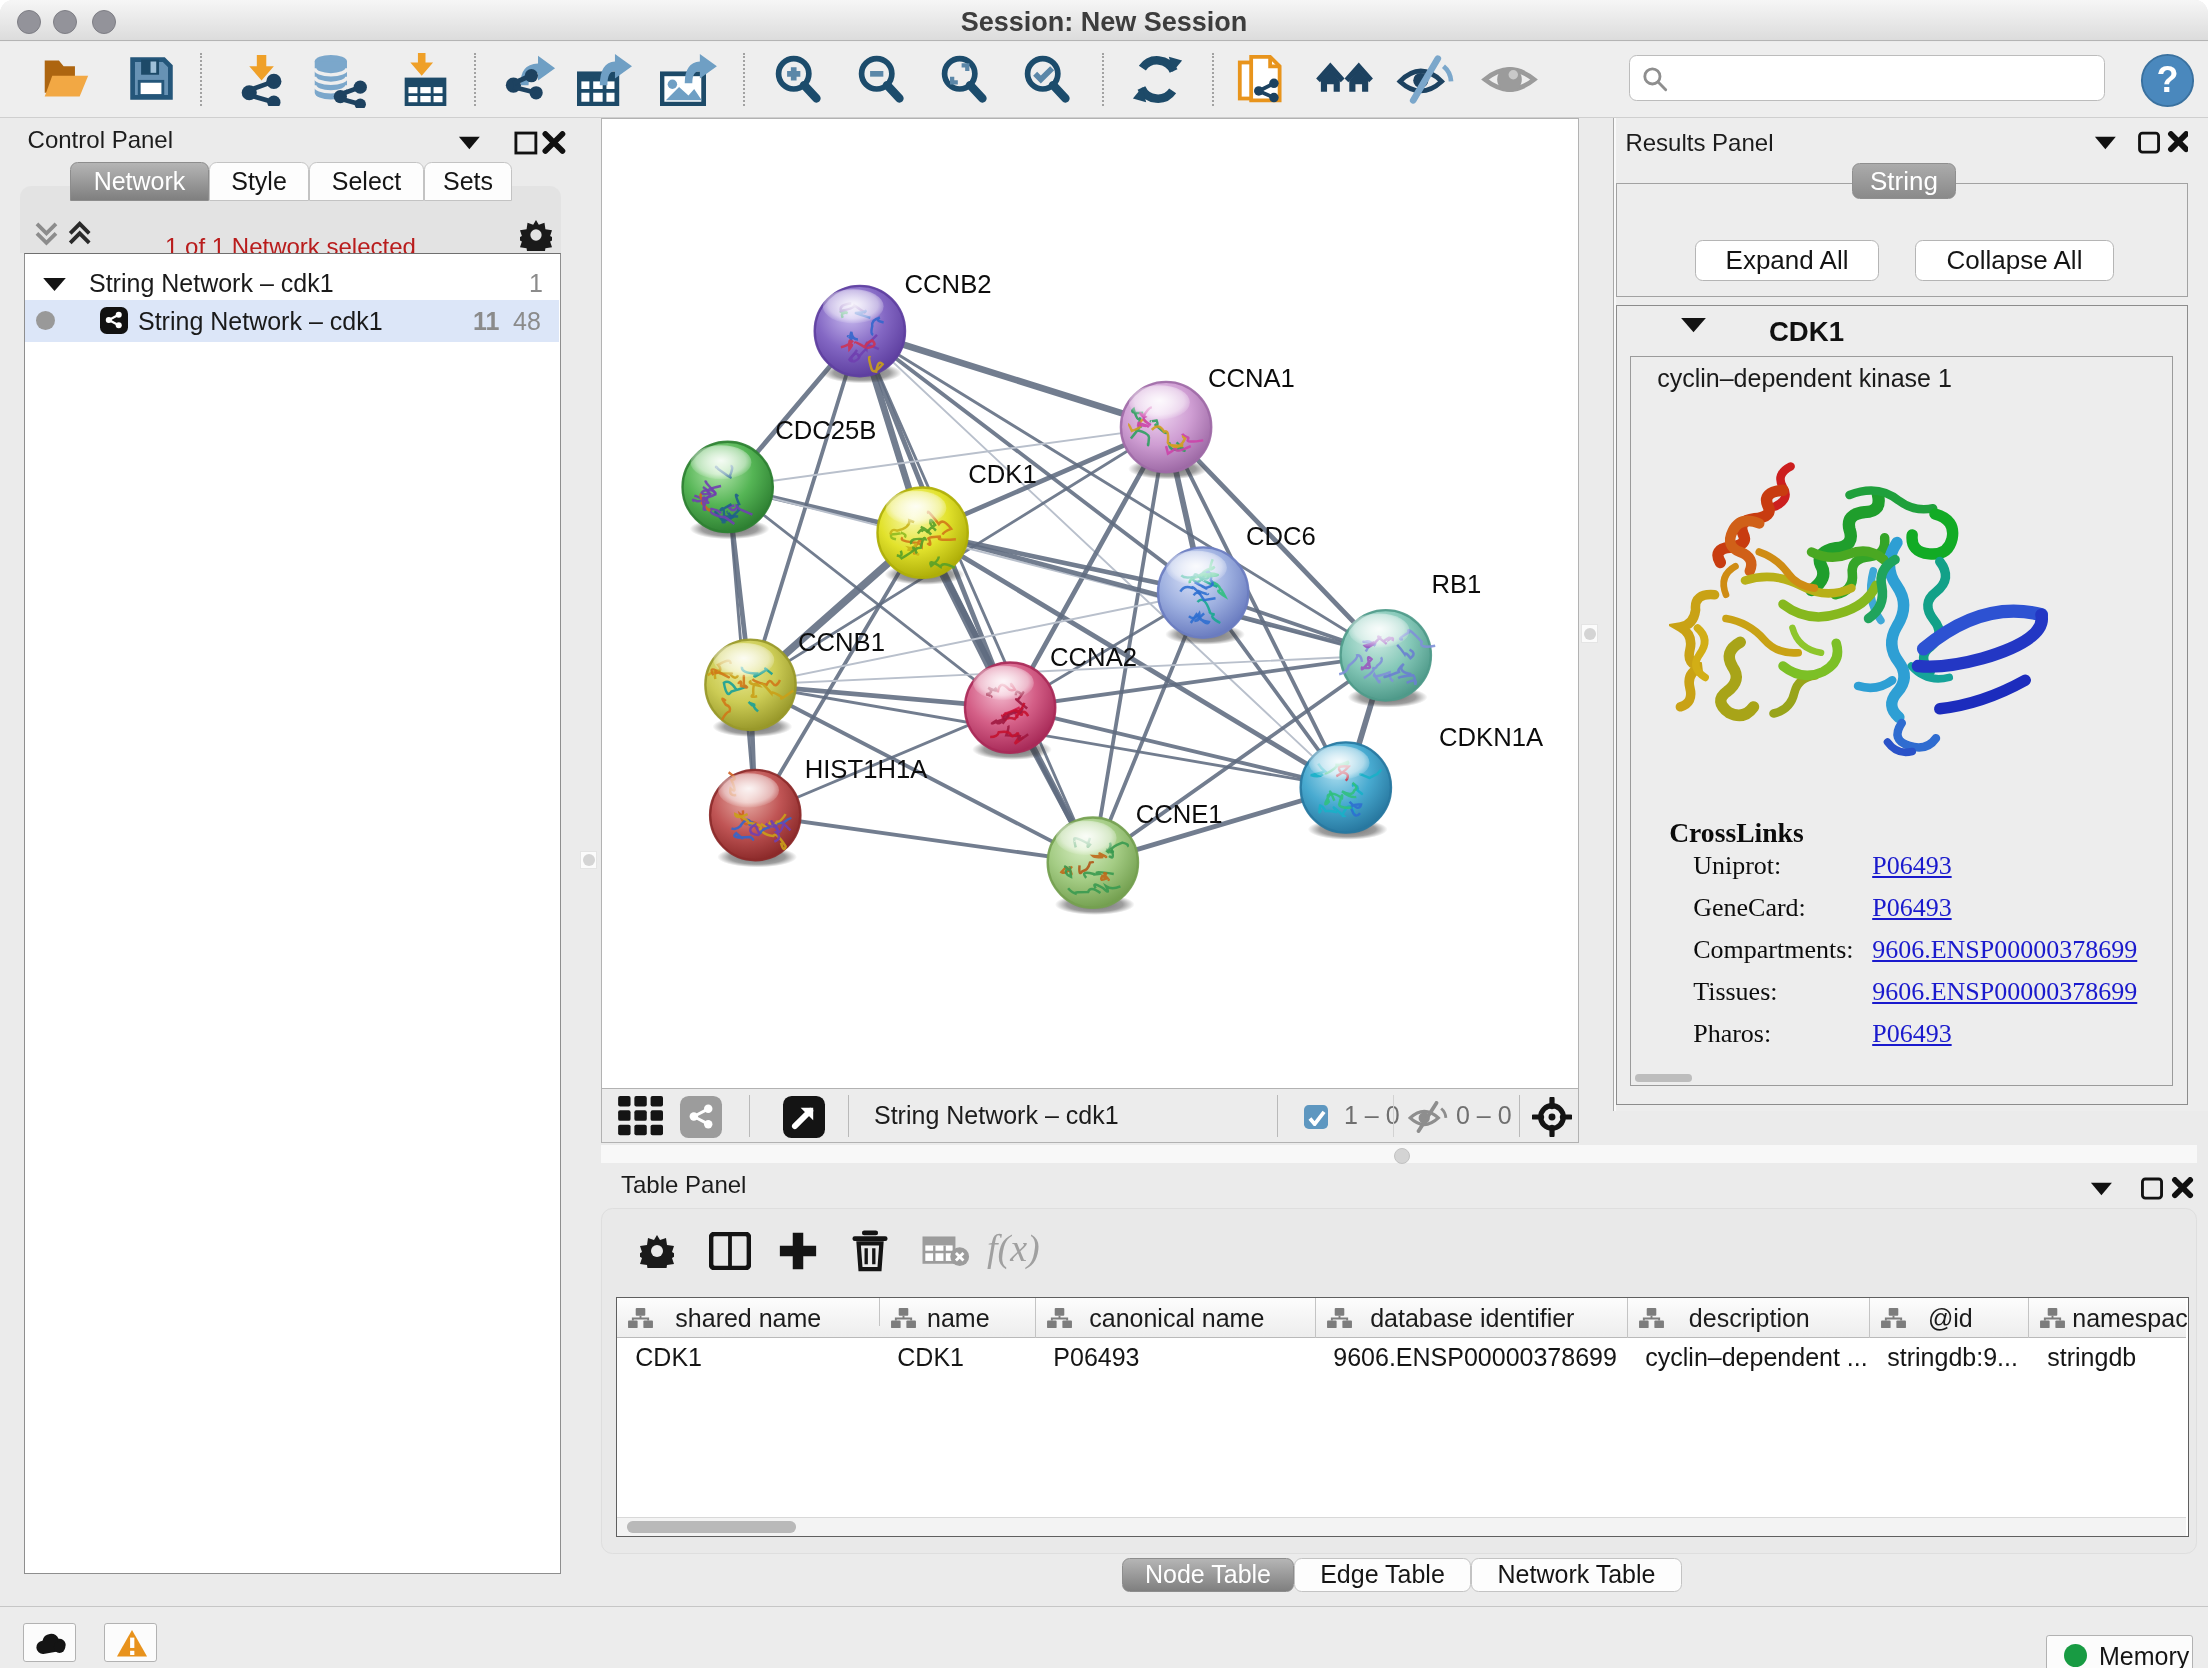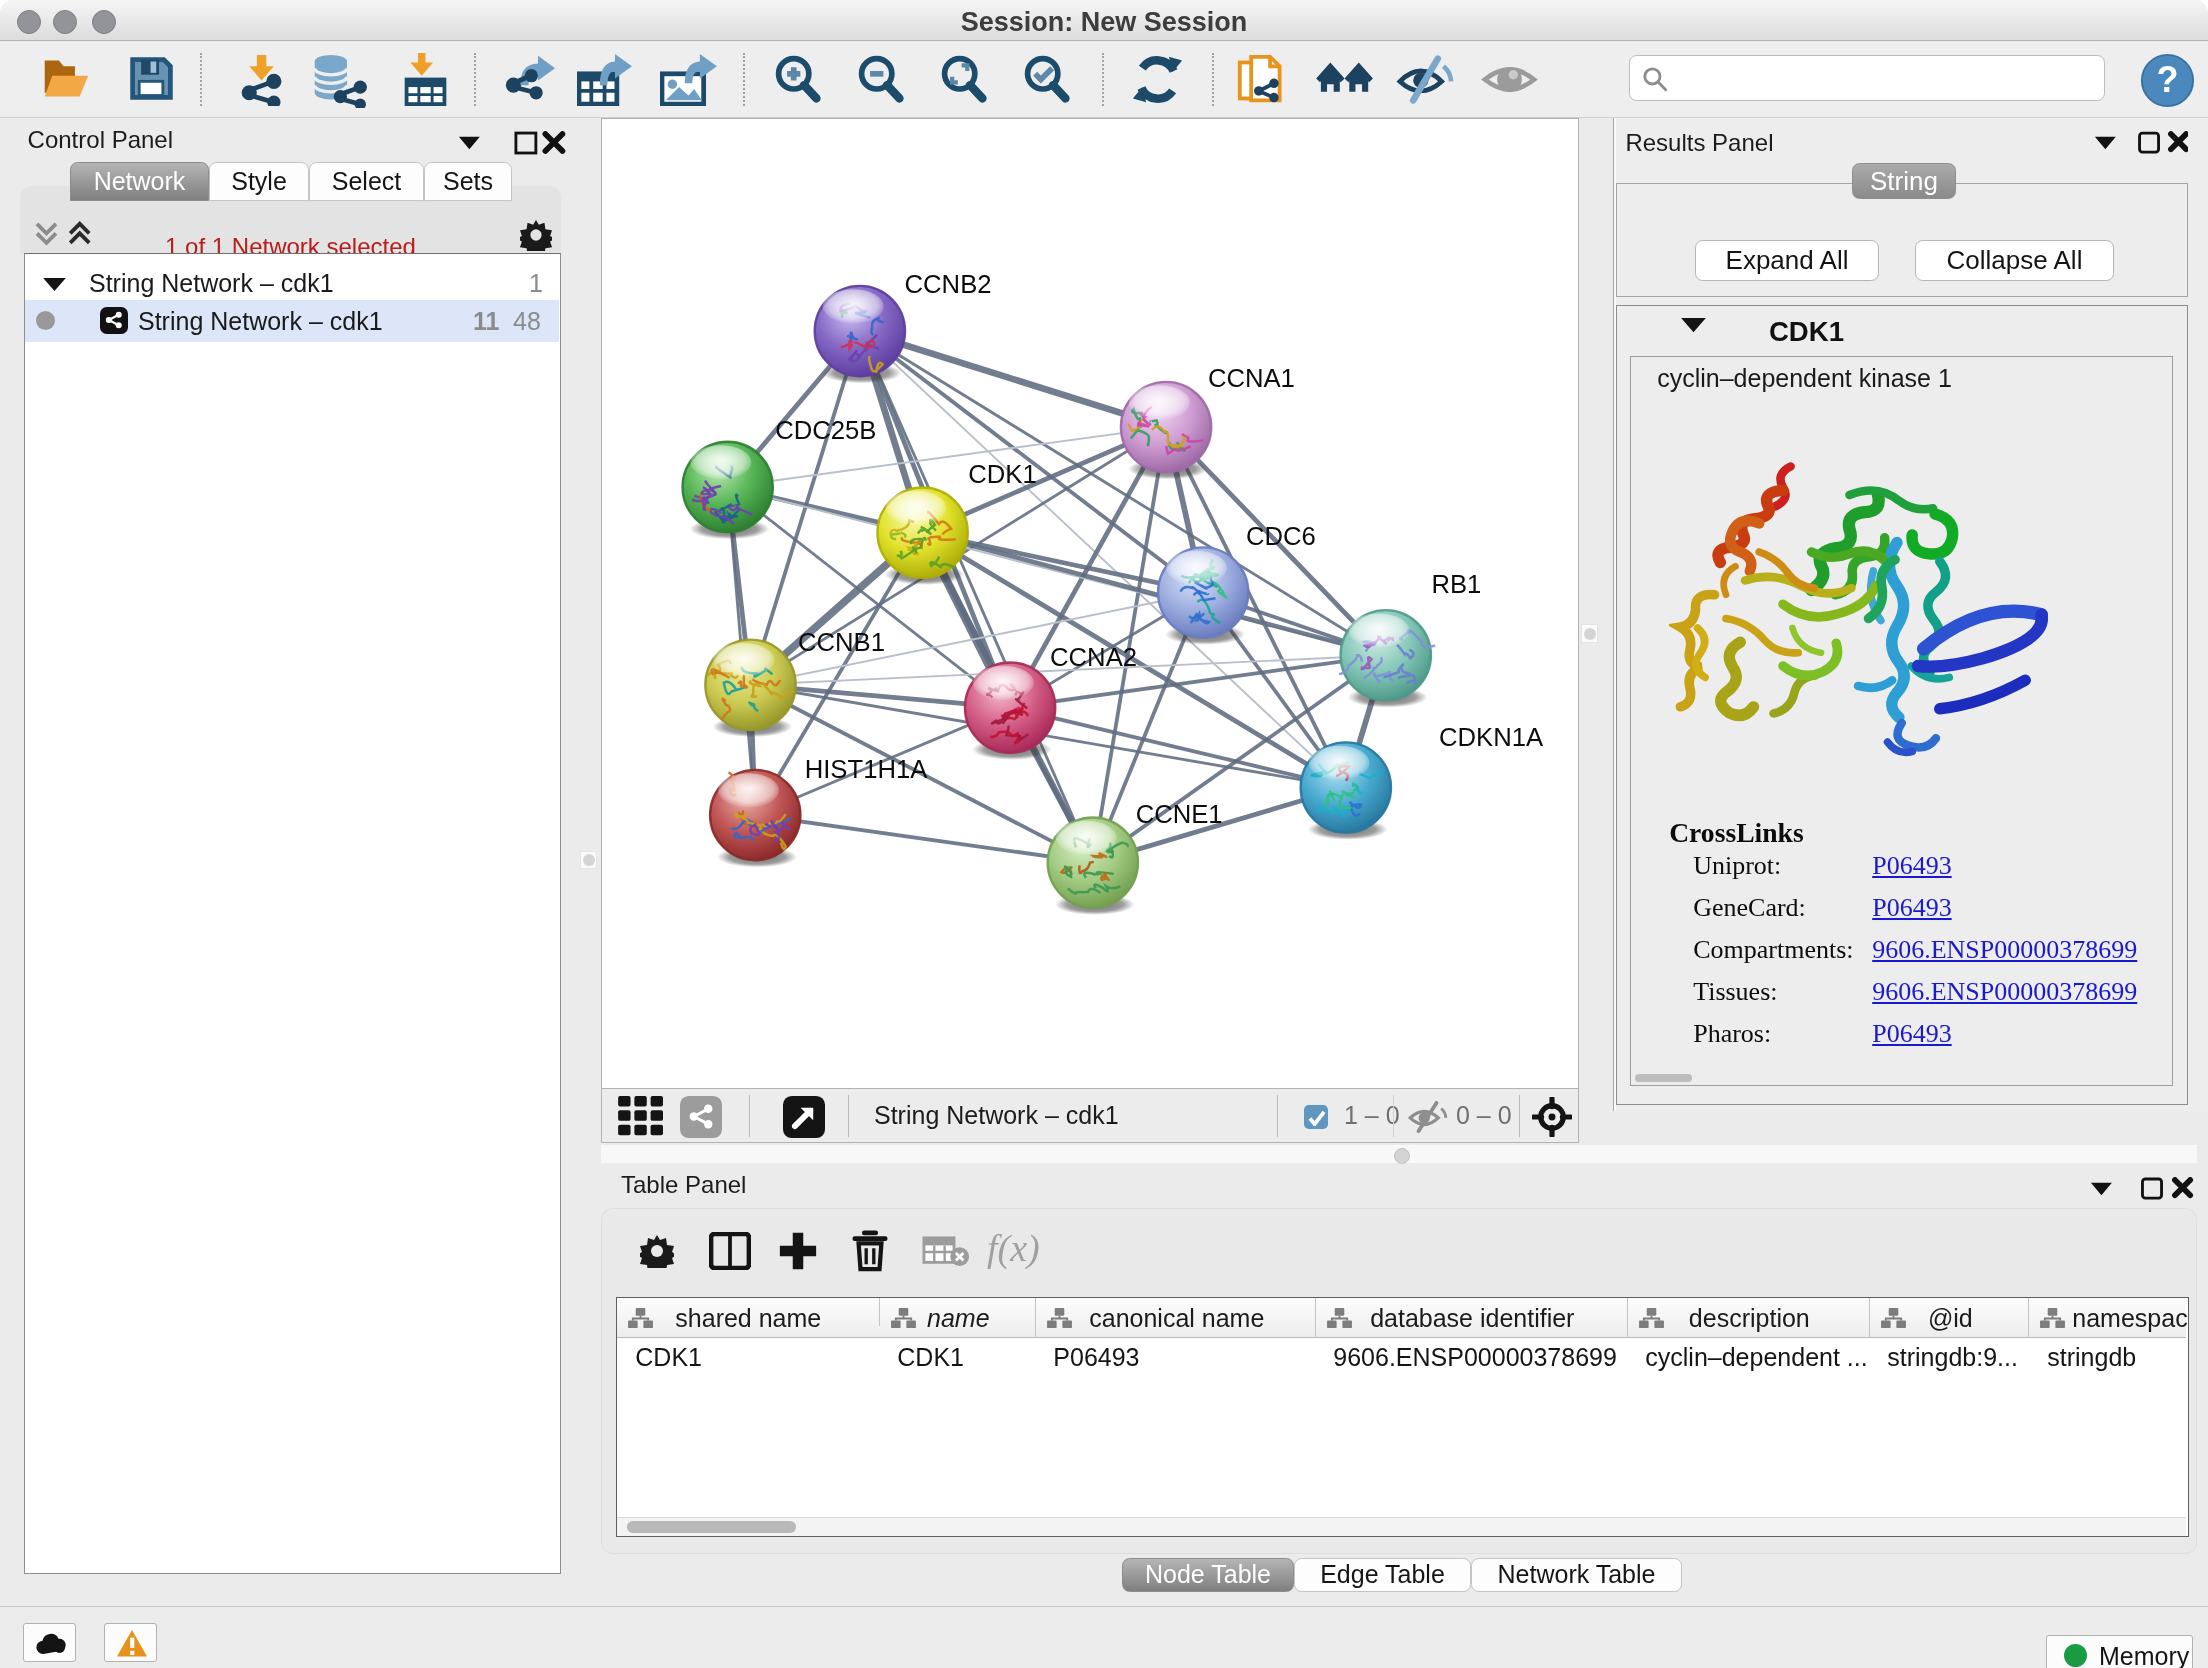--- a/index.html
+++ b/index.html
@@ -776,21 +776,21 @@
           <svg style="position:absolute; left:9.5px; top:8.6px;" width="27" height="23" viewBox="0 0 28 24">
             <g fill="#7d7d7d">
               <rect x="9" y="1" width="10" height="8" rx="1"></rect>
               <rect x="1" y="14" width="10" height="8" rx="1"></rect>
               <rect x="17" y="14" width="10" height="8" rx="1"></rect>
               <path d="M14 9 v3 M6 14 v-2 h16 v2" fill="none" stroke="#7d7d7d" stroke-width="2"></path>
             </g>
           </svg>
           <div style="position:absolute; left:0; top:5.7px; width:262px; text-align:center; font-size:25px; color:#1b1b1b;">shared name</div>
         </div>
-        <div style="position:absolute; left:262px; top:0; width:156px; height:28px; border-left:1px solid #c4c4c4;font-style:italic;">
+        <div style="position:absolute; left:262px; top:0; width:156px; height:28px; border-left:1px solid #c4c4c4;">
           <svg style="position:absolute; left:9.5px; top:8.6px;" width="27" height="23" viewBox="0 0 28 24">
             <g fill="#7d7d7d">
               <rect x="9" y="1" width="10" height="8" rx="1"></rect>
               <rect x="1" y="14" width="10" height="8" rx="1"></rect>
               <rect x="17" y="14" width="10" height="8" rx="1"></rect>
               <path d="M14 9 v3 M6 14 v-2 h16 v2" fill="none" stroke="#7d7d7d" stroke-width="2"></path>
             </g>
           </svg>
           <div style="position:absolute; left:0; top:5.7px; width:156px; text-align:center; font-size:25px; color:#1b1b1b;">name</div>
         </div>

